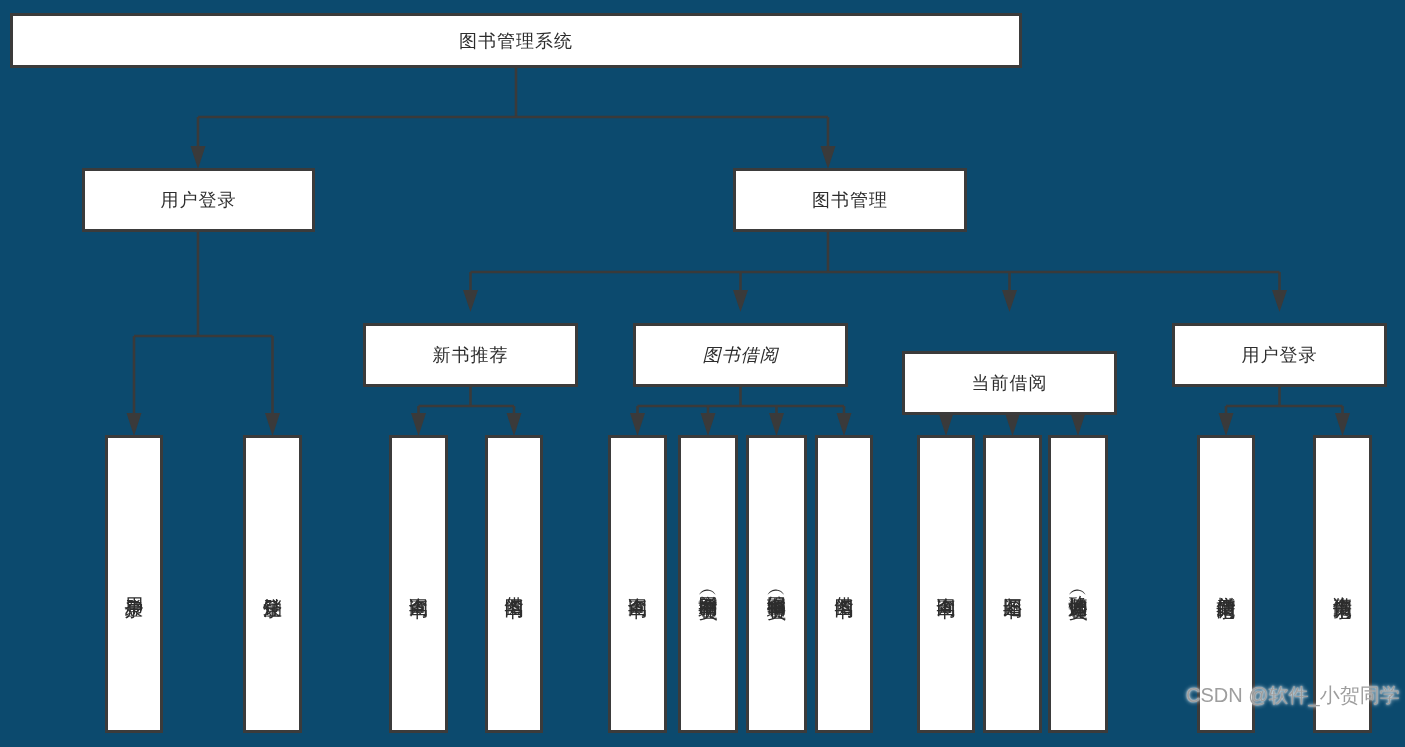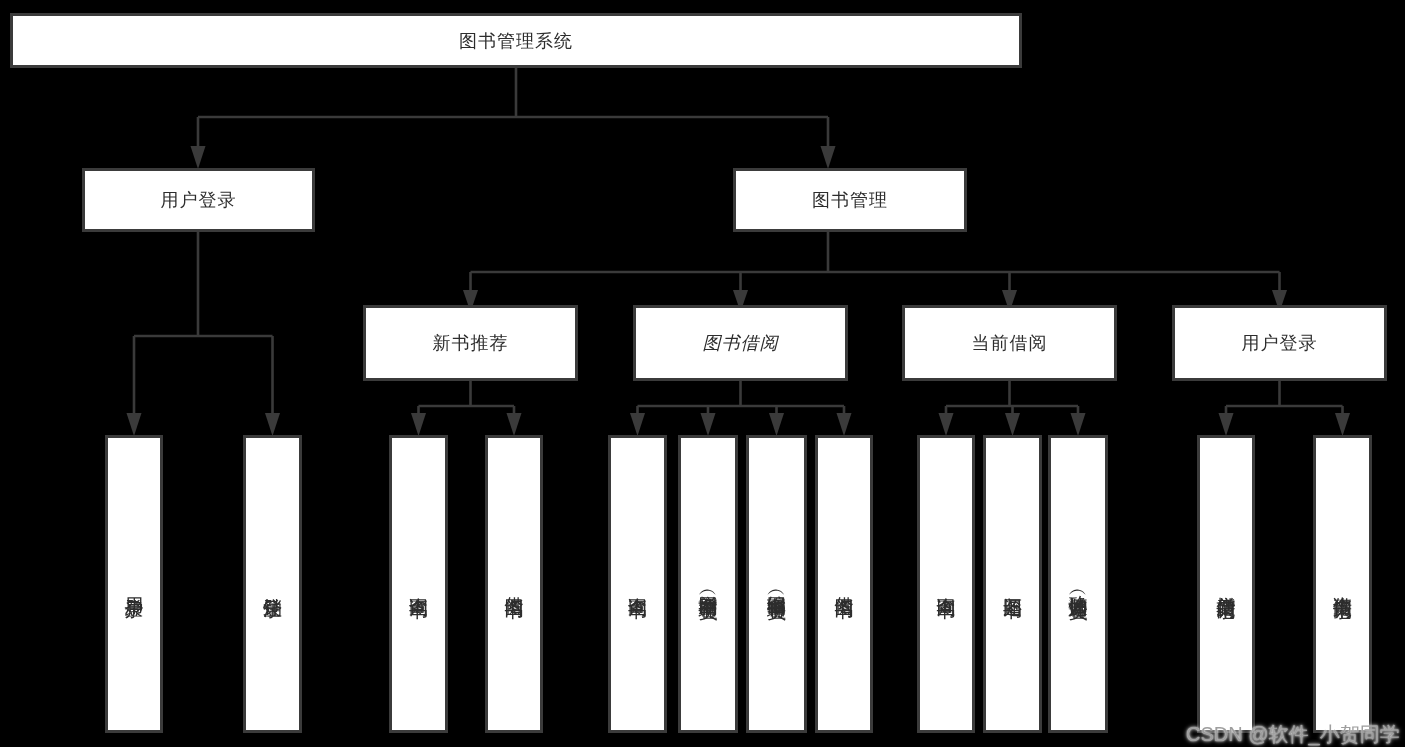--- a/index.html
+++ b/index.html
@@ -1,20 +1,20 @@
 <!DOCTYPE html>
 <html><head>
 <meta charset="utf-8">
 <style>
   html, body { margin: 0; padding: 0; background: #ffffff; }
   .canvas {
     position: relative;
     width: 1405px;
     height: 747px;
-    background: #000000;
+    background: #0c4a6e;
     font-family: "Liberation Sans", "DejaVu Sans", sans-serif;
     color: #2d2d2d;
     overflow: hidden;
   }
   svg.connectors {
     position: absolute;
     left: 0; top: 0;
     width: 1405px; height: 747px;
     z-index: 1;
   }
@@ -44,27 +44,27 @@
     white-space: normal;
   }
   .vt4 { letter-spacing: 18px; }
   .vt6 { letter-spacing: 11px; }
   .vt8 { letter-spacing: 14px; }
   .vt9 { letter-spacing: 11px; }
 
   
   .root  { left: 10px;  top: 13px;  width: 1012px; height: 55px; }
   .l2    { top: 168px; height: 64px; }
-  .l3    { top: 305px; height: 76px; }
+  .l3    { top: 323px; height: 64px; }
   .leaf  { top: 435px; height: 298px; }
 
   .watermark {
     position: absolute;
     left: 1186px;
-    top: 721px;
+    top: 682px;
     z-index: 3;
     font-size: 20px;
     color: #9e9e9e;
     text-shadow: 0 0 2px #ffffff, 0 0 4px #ffffff;
     white-space: nowrap;
   }
 </style>
 </head>
 <body>
 
@@ -142,21 +142,21 @@
   <div class="box l2" style="left:733px; width:234px;">
     <span class="lbl">图书管理</span>
   </div>
 
   <div class="box l3" style="left:363px; width:215px;">
     <span class="lbl">新书推荐</span>
   </div>
   <div class="box l3" style="left:633px; width:215px;font-style:italic;">
     <span class="lbl">图书借阅</span>
   </div>
-  <div class="box l3" style="left:902px; width:215px;">
+  <div class="box l3" style="left:902px; width:215px;margin-top:28px;">
     <span class="lbl">当前借阅</span>
   </div>
   <div class="box l3" style="left:1172px; width:215px;">
     <span class="lbl">用户登录</span>
   </div>
 
   <div class="box leaf" style="left:105px; width:58px;">
     <span class="lbl vt4">用户登录</span>
   </div>
   <div class="box leaf" style="left:243px; width:59px;">

